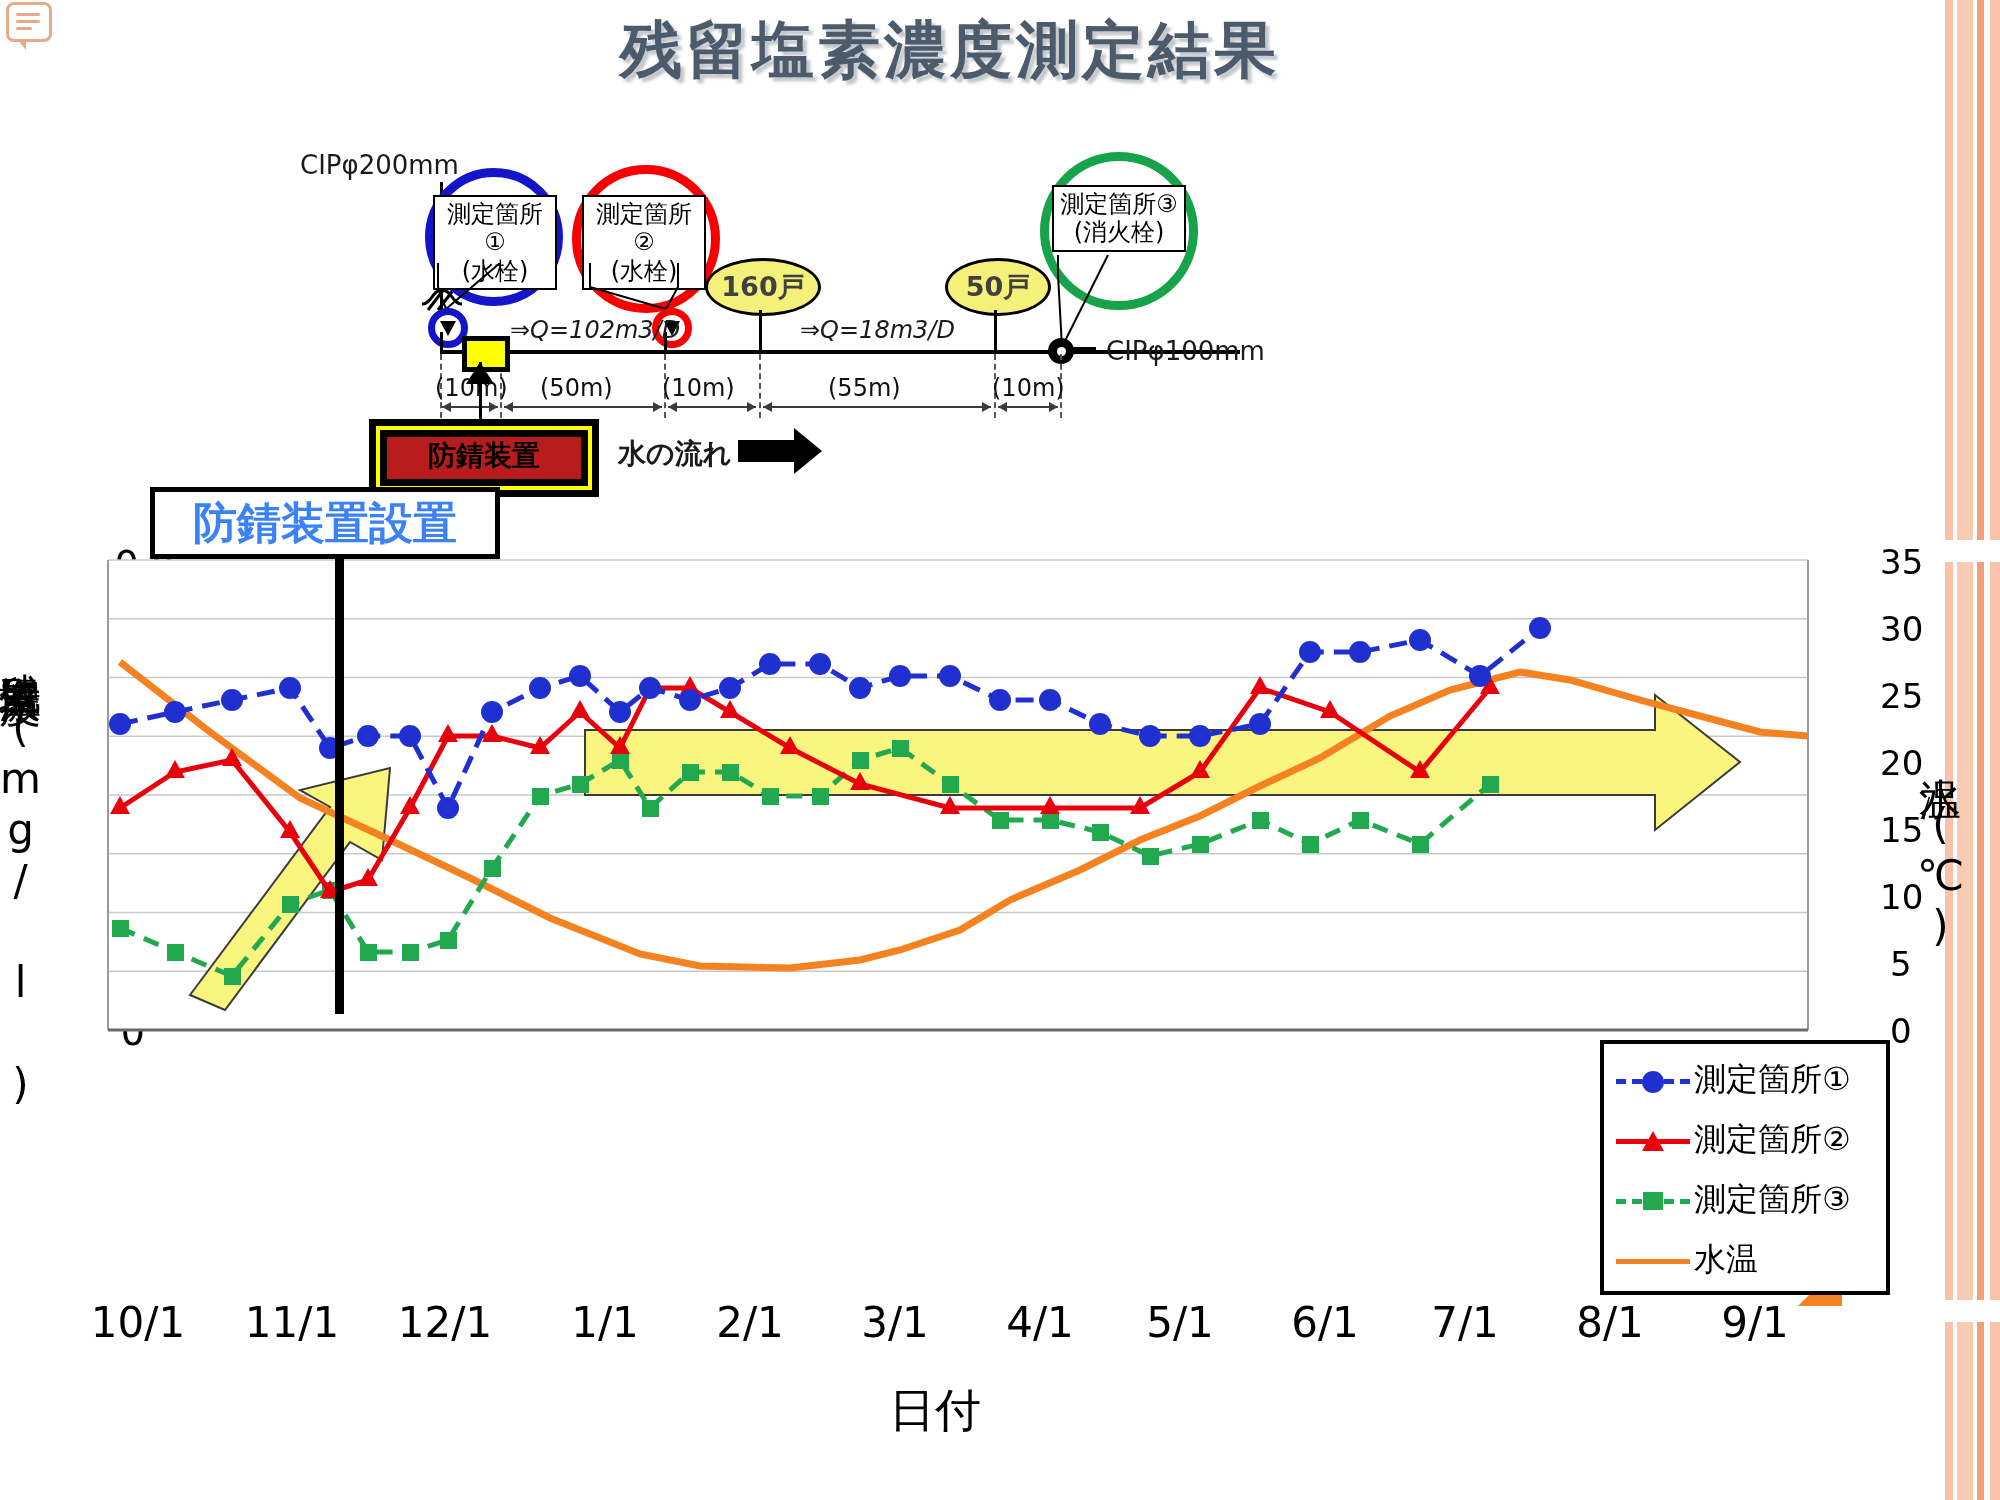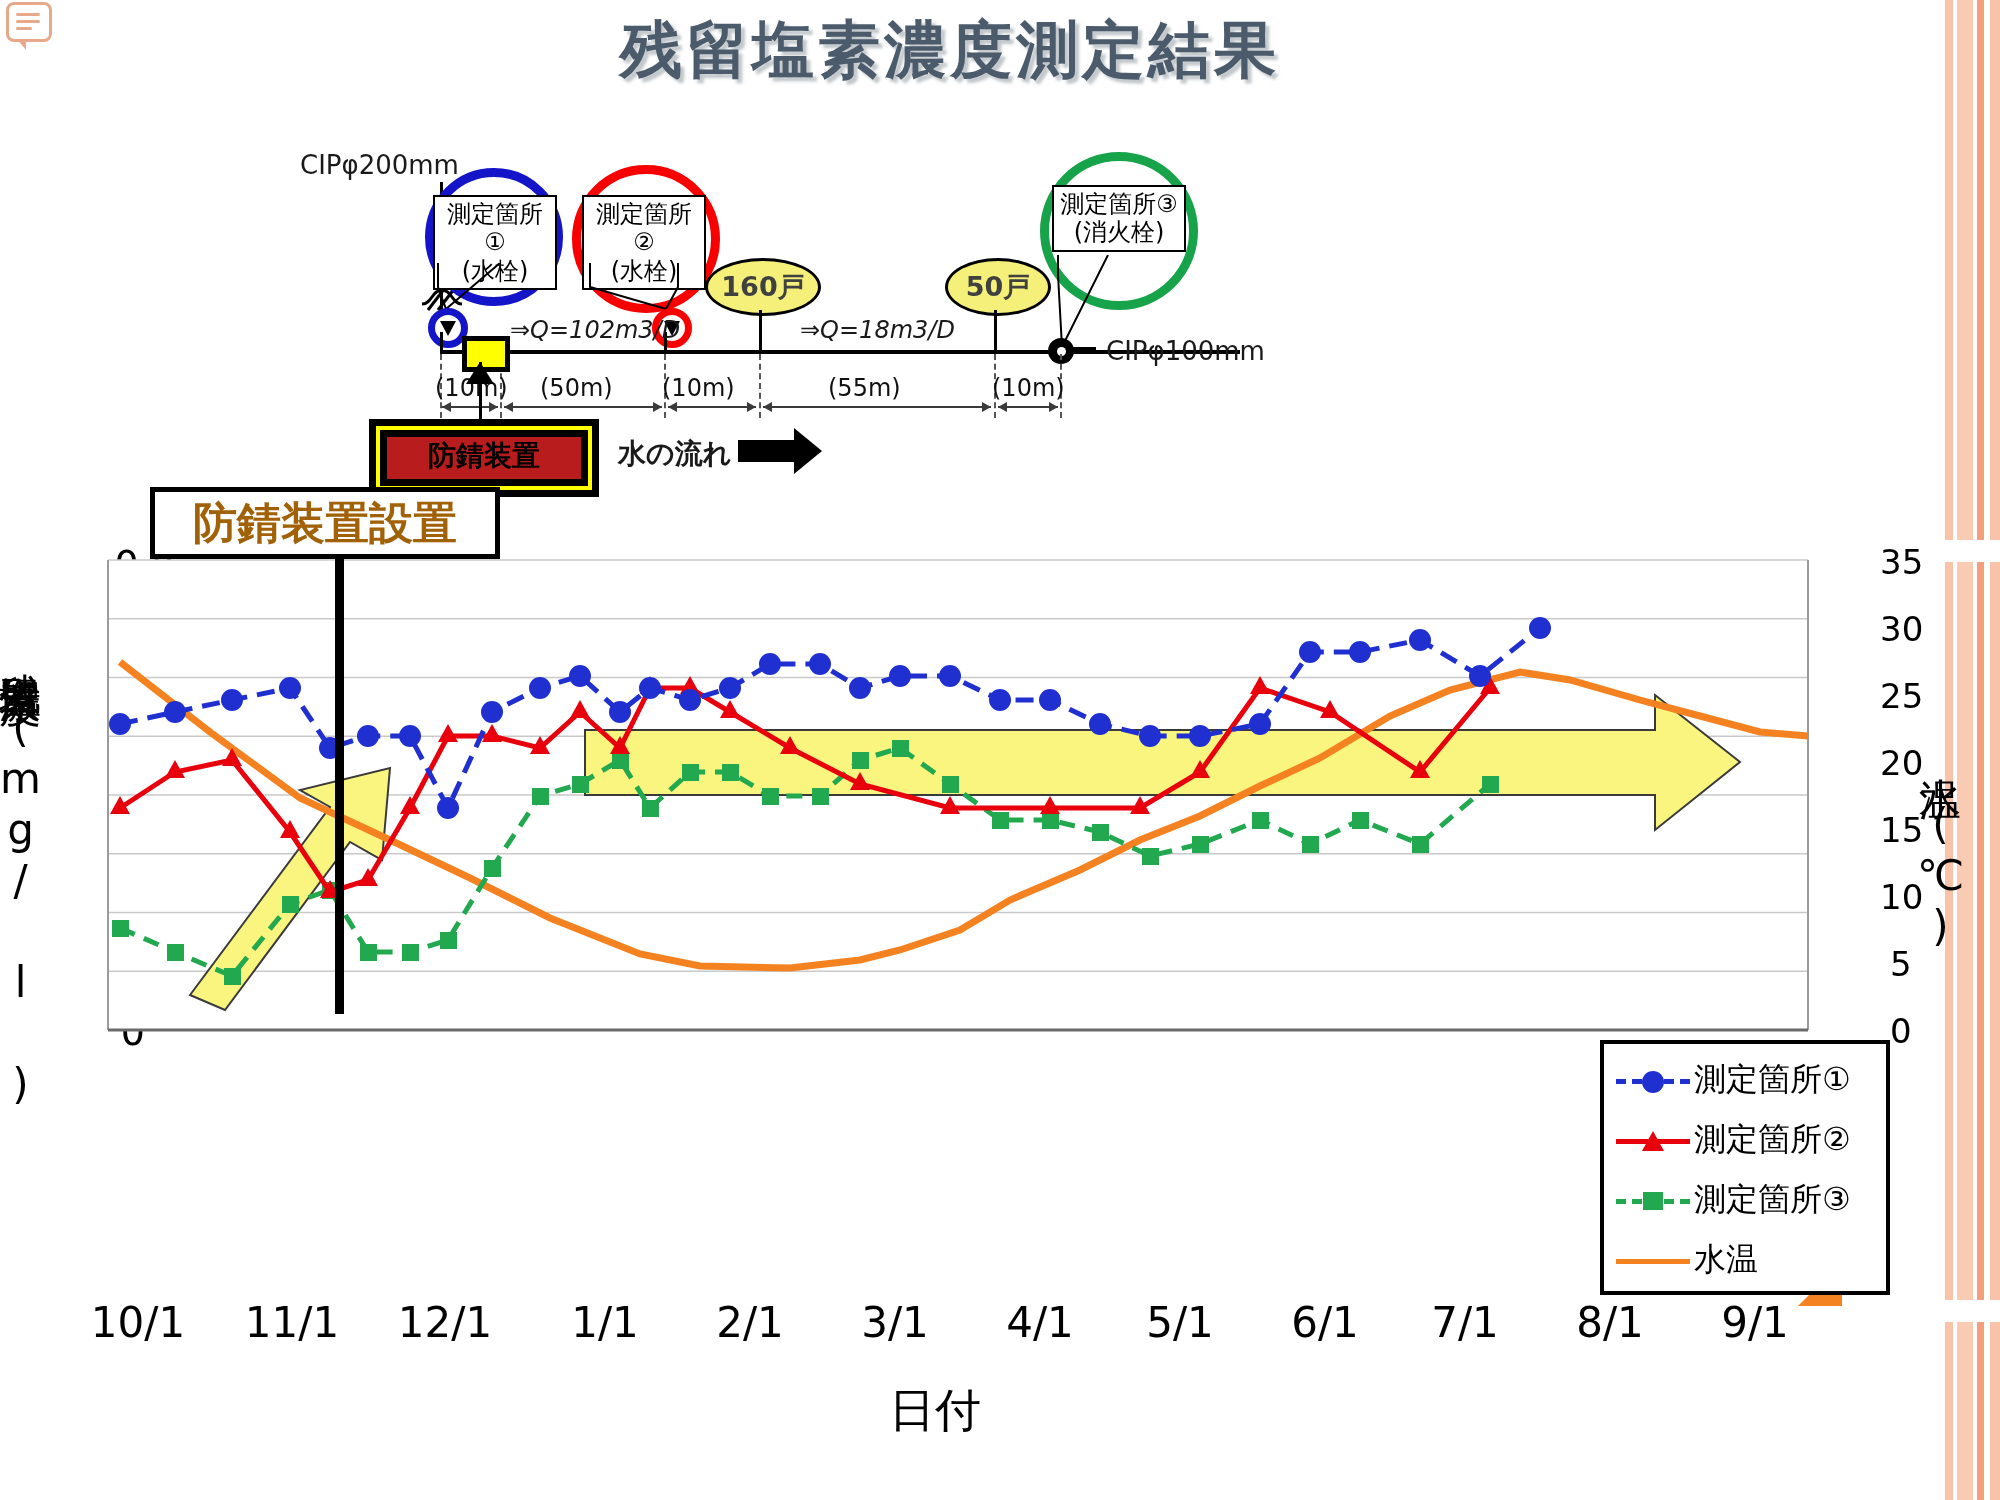--- a/index.html
+++ b/index.html
@@ -105,21 +105,21 @@
     font-family:"DejaVu Sans","Liberation Sans",sans-serif;
   }
   .xtick{position:absolute;top:1298px;font-size:42px;color:#000;text-align:center;width:120px;
          font-family:"DejaVu Sans","Liberation Sans",sans-serif;}
   .xlabel{position:absolute;left:0;top:1380px;width:1870px;text-align:center;
           font-size:46px;color:#000;font-family:"DejaVu Sans","Liberation Sans",sans-serif;}
 
   .install-box{
     position:absolute;left:150px;top:487px;width:340px;height:62px;
     border:5px solid #000;background:#fff;display:flex;align-items:center;justify-content:center;
-    font-size:44px;font-weight:bold;color:#a16207;z-index:9;
+    font-size:44px;font-weight:bold;color:#3b82f6;z-index:9;
     font-family:"DejaVu Sans","Liberation Sans",sans-serif;
   }
   .install-line{position:absolute;left:335px;top:548px;width:9px;height:466px;background:#000;z-index:8;}
 
   .legend{
     position:absolute;left:1600px;top:1040px;width:290px;height:255px;
     border:4px solid #000;background:#fff;z-index:12;padding:6px 0 0 0;box-sizing:border-box;
   }
   .legend-row{display:flex;align-items:center;height:60px;padding-left:12px;}
   .legend-mark{width:74px;height:24px;position:relative;flex:0 0 74px;}

